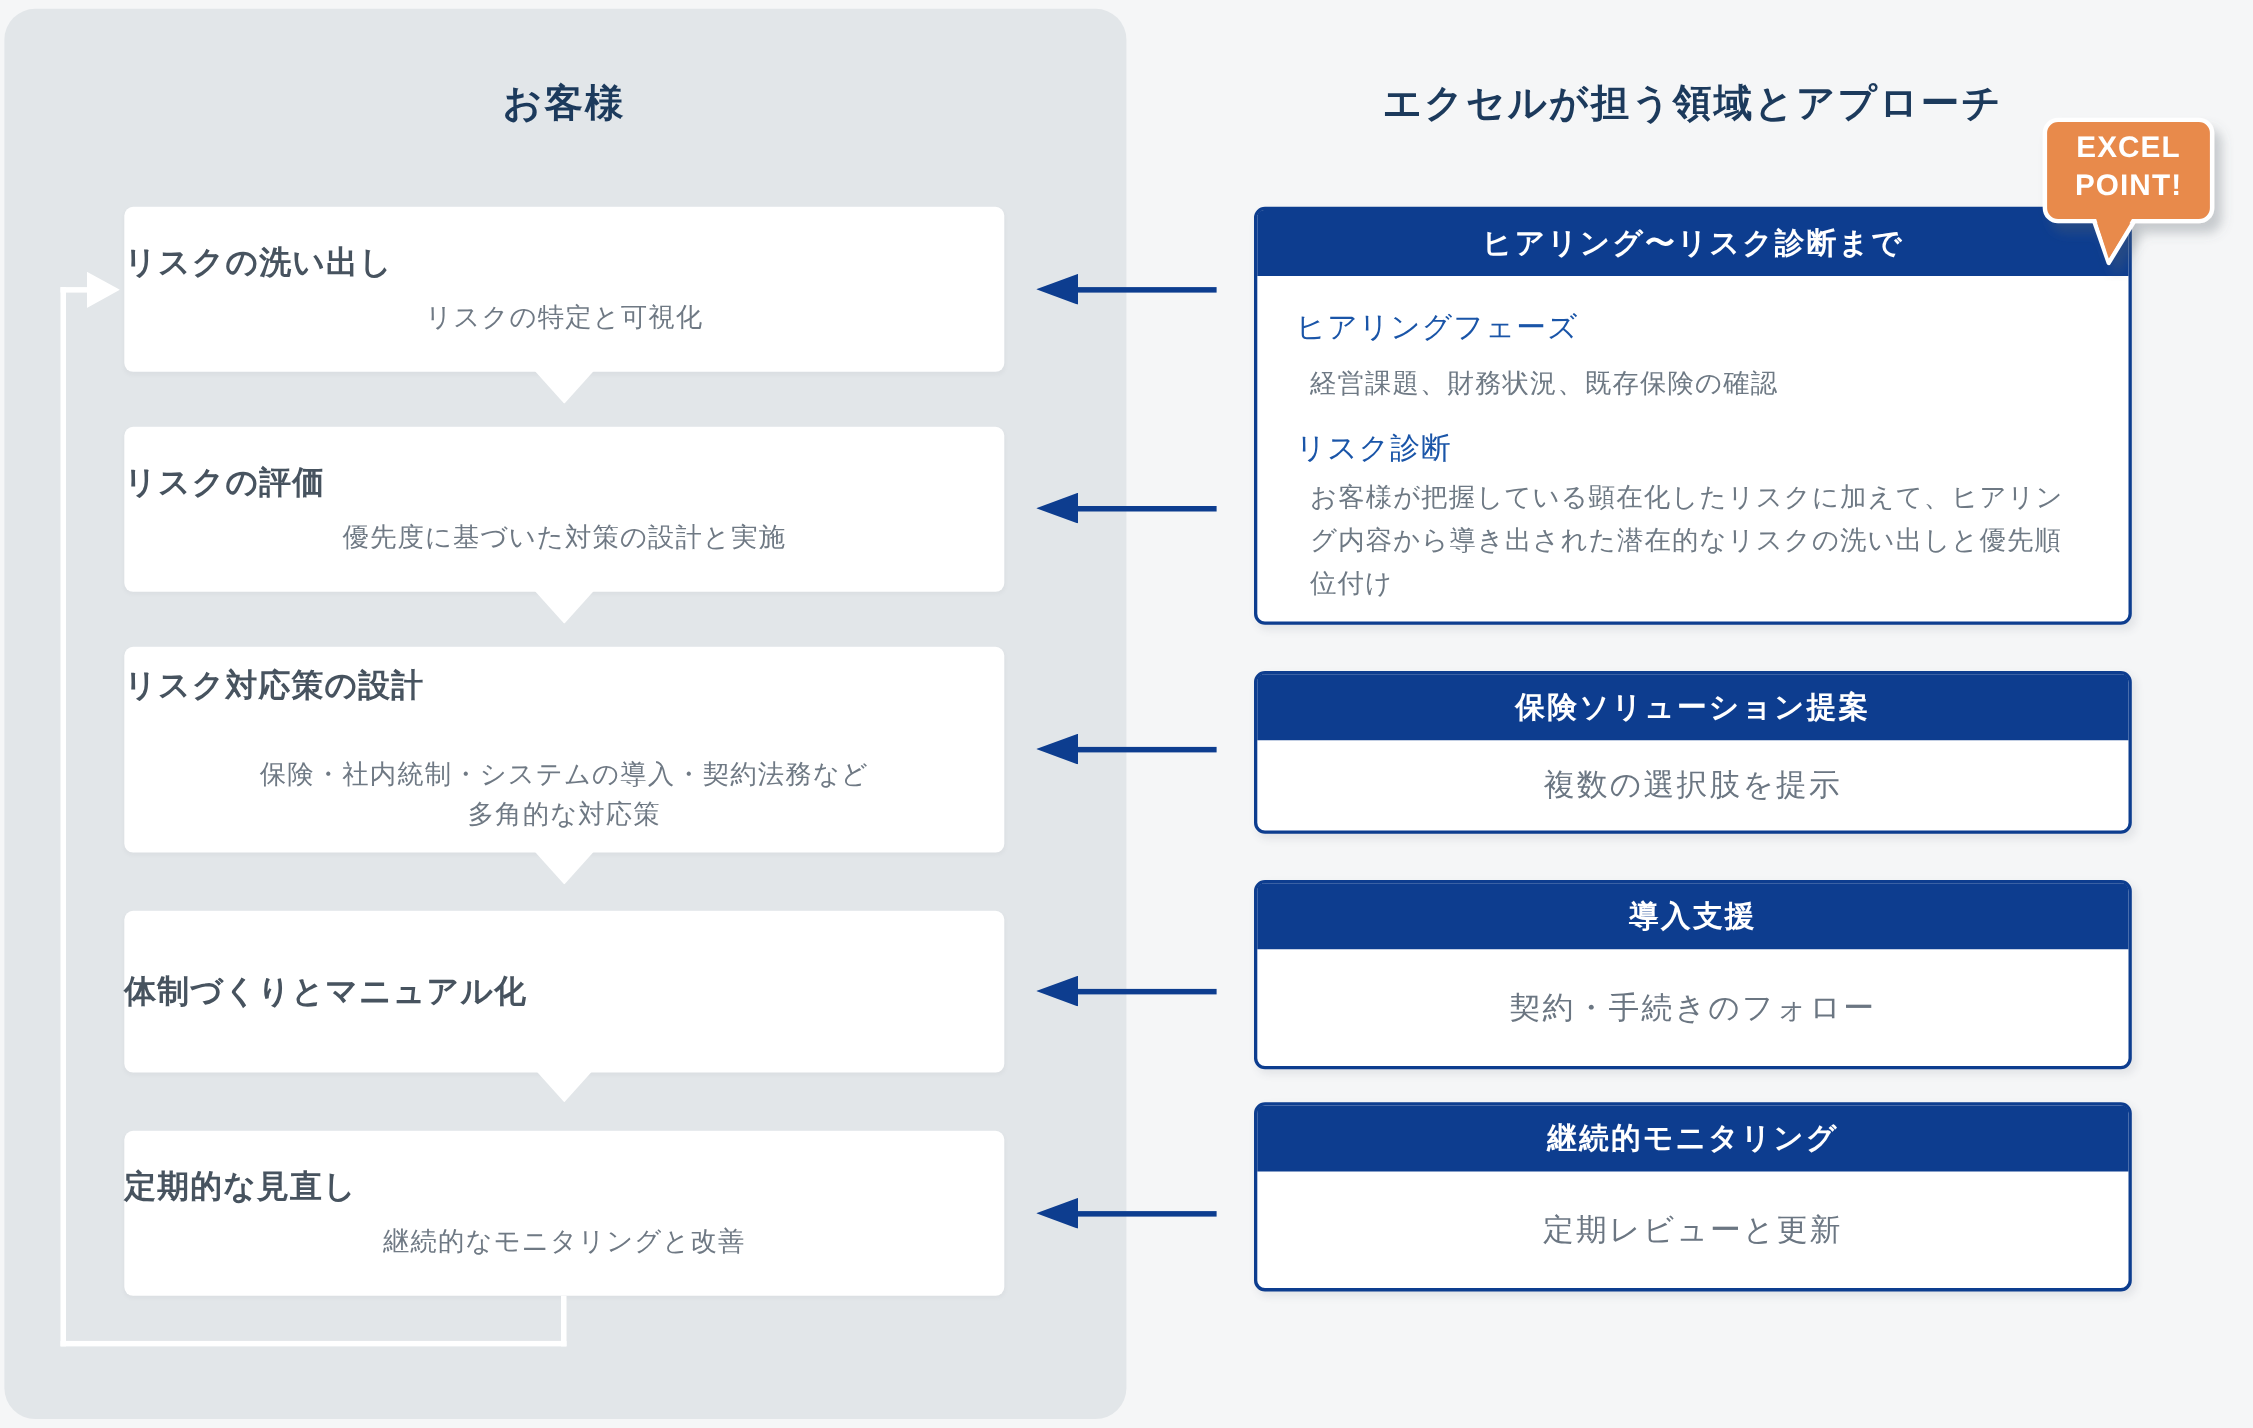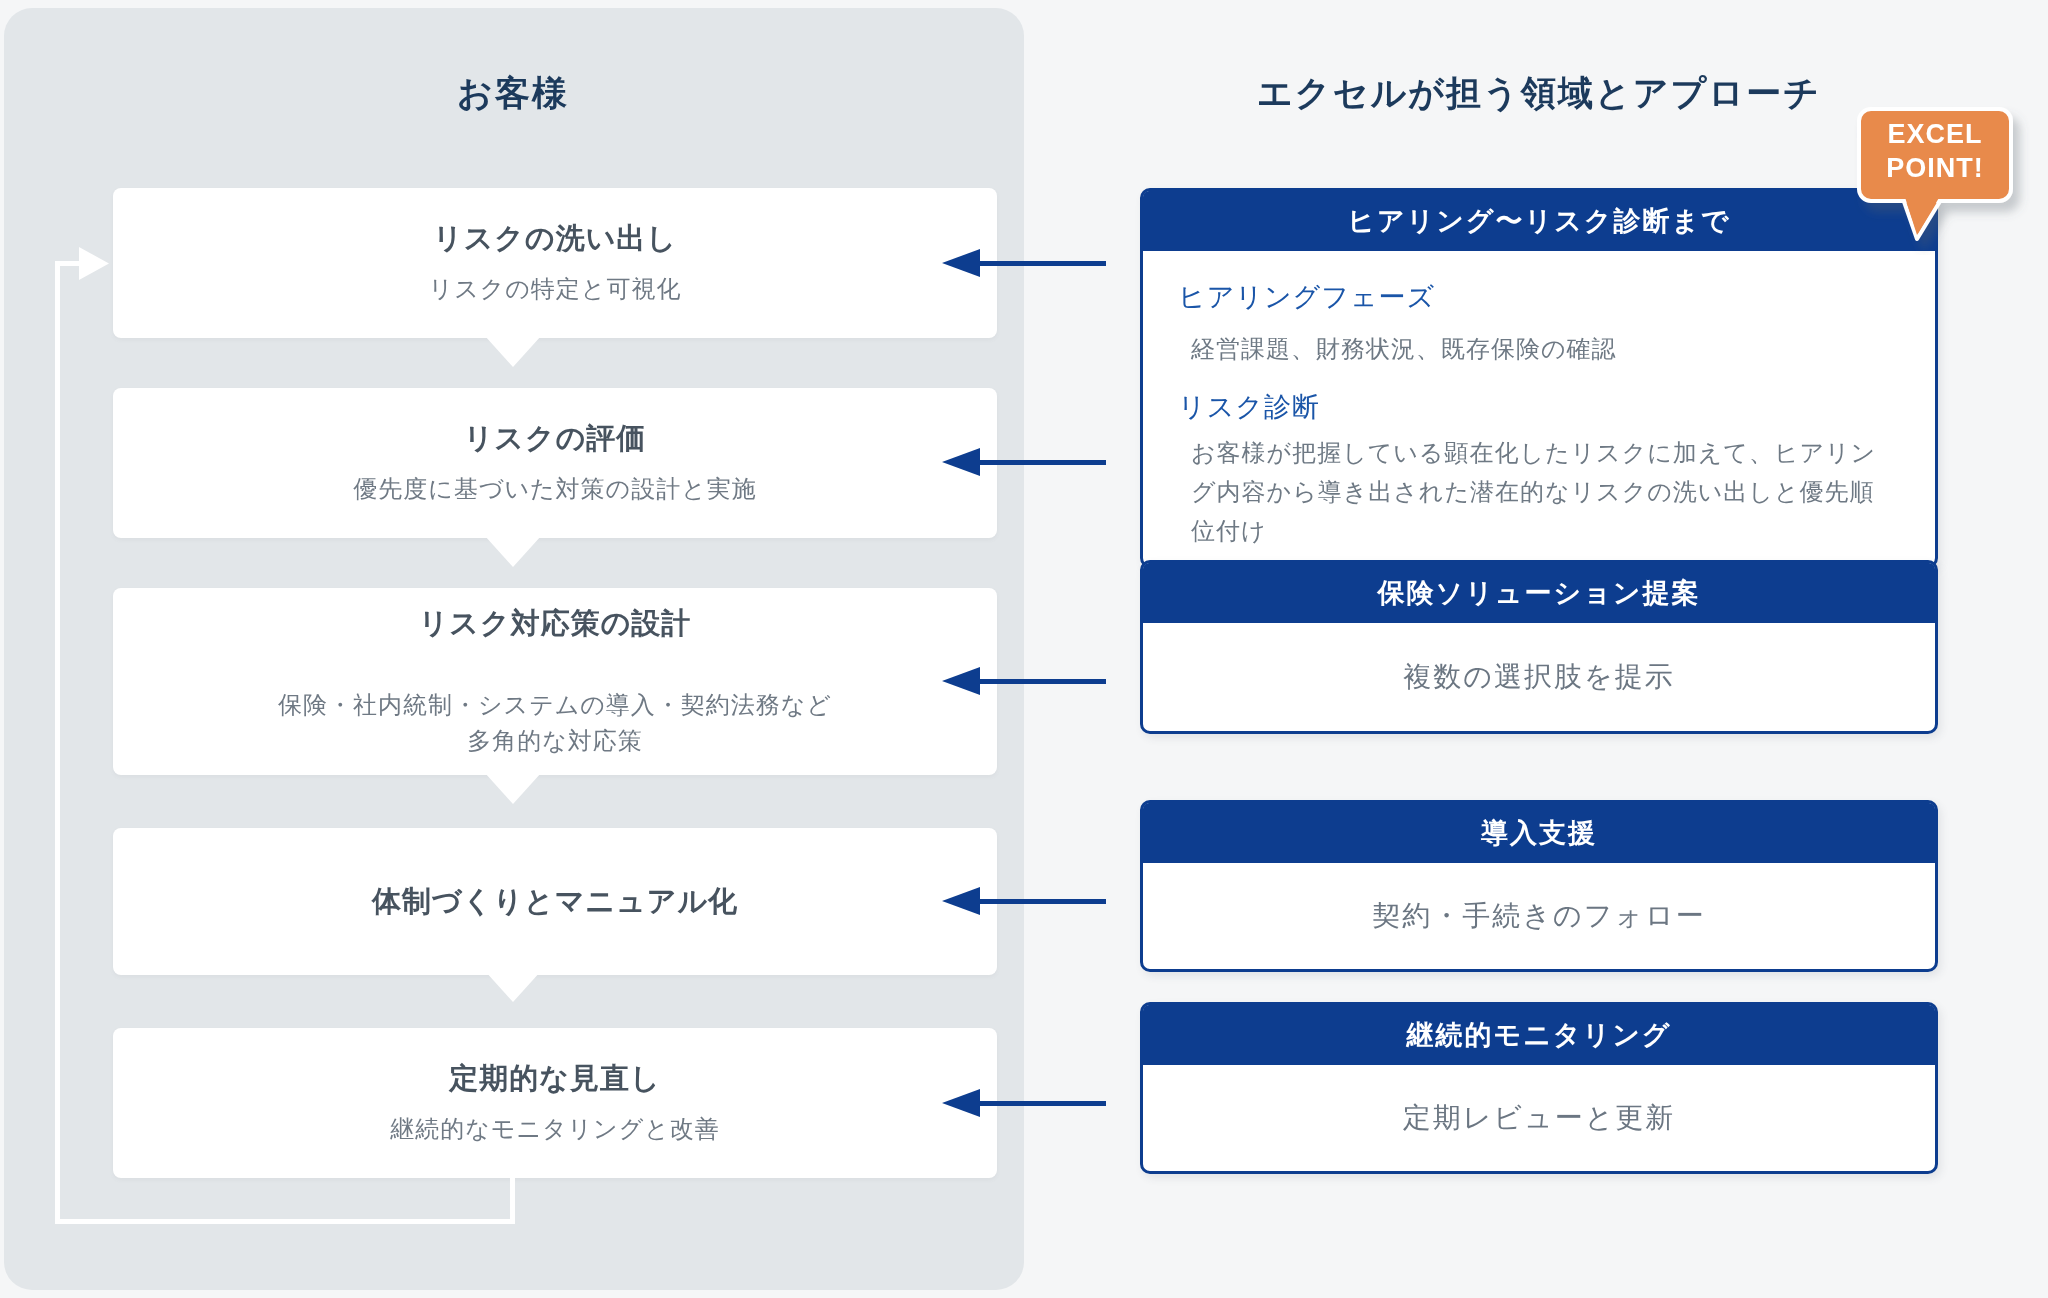--- a/index.html
+++ b/index.html
@@ -4,22 +4,22 @@
 <style>
   html,body{margin:0;padding:0;}
   body{background:#f5f6f7;font-family:"Liberation Sans","DejaVu Sans",sans-serif;}
   .canvas{position:relative;width:2048px;height:1298px;background:#f5f6f7;overflow:hidden;}
 
   
   .customer-panel{position:absolute;left:4px;top:8px;width:1020px;height:1282px;
     background:#e2e6e9;border-radius:28px;}
   .panel-title{position:absolute;left:113px;top:70px;width:800px;text-align:center;
     font-size:35px;font-weight:bold;color:#1c3a5c;letter-spacing:2px;}
-  .flow-box{position:absolute;left:113px;width:884px;background:#ffffff;border-radius:8px;
-    display:flex;flex-direction:column;align-items:center;justify-content:center;gap:12px;
+  .flow-box{position:absolute;left:113px;width:800px;background:#ffffff;border-radius:8px;
+    display:flex;flex-direction:column;justify-content:center;gap:12px;
     box-shadow:0 2px 4px rgba(100,110,120,0.06);}
   .flow-title{font-size:29px;font-weight:bold;color:#47535f;letter-spacing:1px;}
   .flow-sub{font-size:24px;color:#6f7984;text-align:center;white-space:pre-line;line-height:36px;letter-spacing:1px;}
   .box1{top:188px;height:150px;}
   .box2{top:388px;height:150px;}
   .box3{top:588px;height:187px;gap:43px;}
   .box4{top:828px;height:147px;}
   .box5{top:1028px;height:150px;}
   .chevron{position:absolute;left:485px;width:56px;height:31px;background:#ffffff;
     clip-path:polygon(0 0,100% 0,50% 100%);}
@@ -38,21 +38,21 @@
   .approach-title{position:absolute;left:1140px;top:70px;width:798px;text-align:center;
     font-size:35px;font-weight:bold;color:#1c3a5c;letter-spacing:2px;}
 
   .excel-box{position:absolute;left:1140px;width:798px;background:#ffffff;
     border:3px solid #0d3d8f;border-radius:10px;box-sizing:border-box;
     box-shadow:3px 4px 8px rgba(60,70,90,0.10);}
   .excel-header{position:absolute;top:0;left:0;right:0;height:60px;background:#0d3d8f;
     color:#ffffff;font-size:27px;font-weight:bold;display:flex;align-items:center;
     justify-content:center;border-radius:6px 6px 0 0;letter-spacing:2px;}
   .sectionA{top:188px;height:380px;}
-  .sectionB{top:560px;height:174px;padding-left:24px;}
+  .sectionB{top:610px;height:148px;padding-left:24px;}
   .sectionC{top:800px;height:172px;}
   .sectionD{top:1002px;height:172px;}
   .sub-label{position:absolute;left:35px;font-size:27px;font-weight:normal;color:#1a55a8;letter-spacing:1px;}
   .sub-text{position:absolute;left:48px;font-size:24px;color:#6e7984;letter-spacing:1px;line-height:39px;}
   .labelA1{top:88px;}
   .textA1{top:138px;}
   .labelA2{top:198px;}
   .textA2{top:242px;width:706px;}
   .excel-body-center{position:absolute;top:60px;left:0;right:0;bottom:0;display:flex;
     align-items:center;justify-content:center;font-size:28px;color:#6b7682;letter-spacing:2px;}

